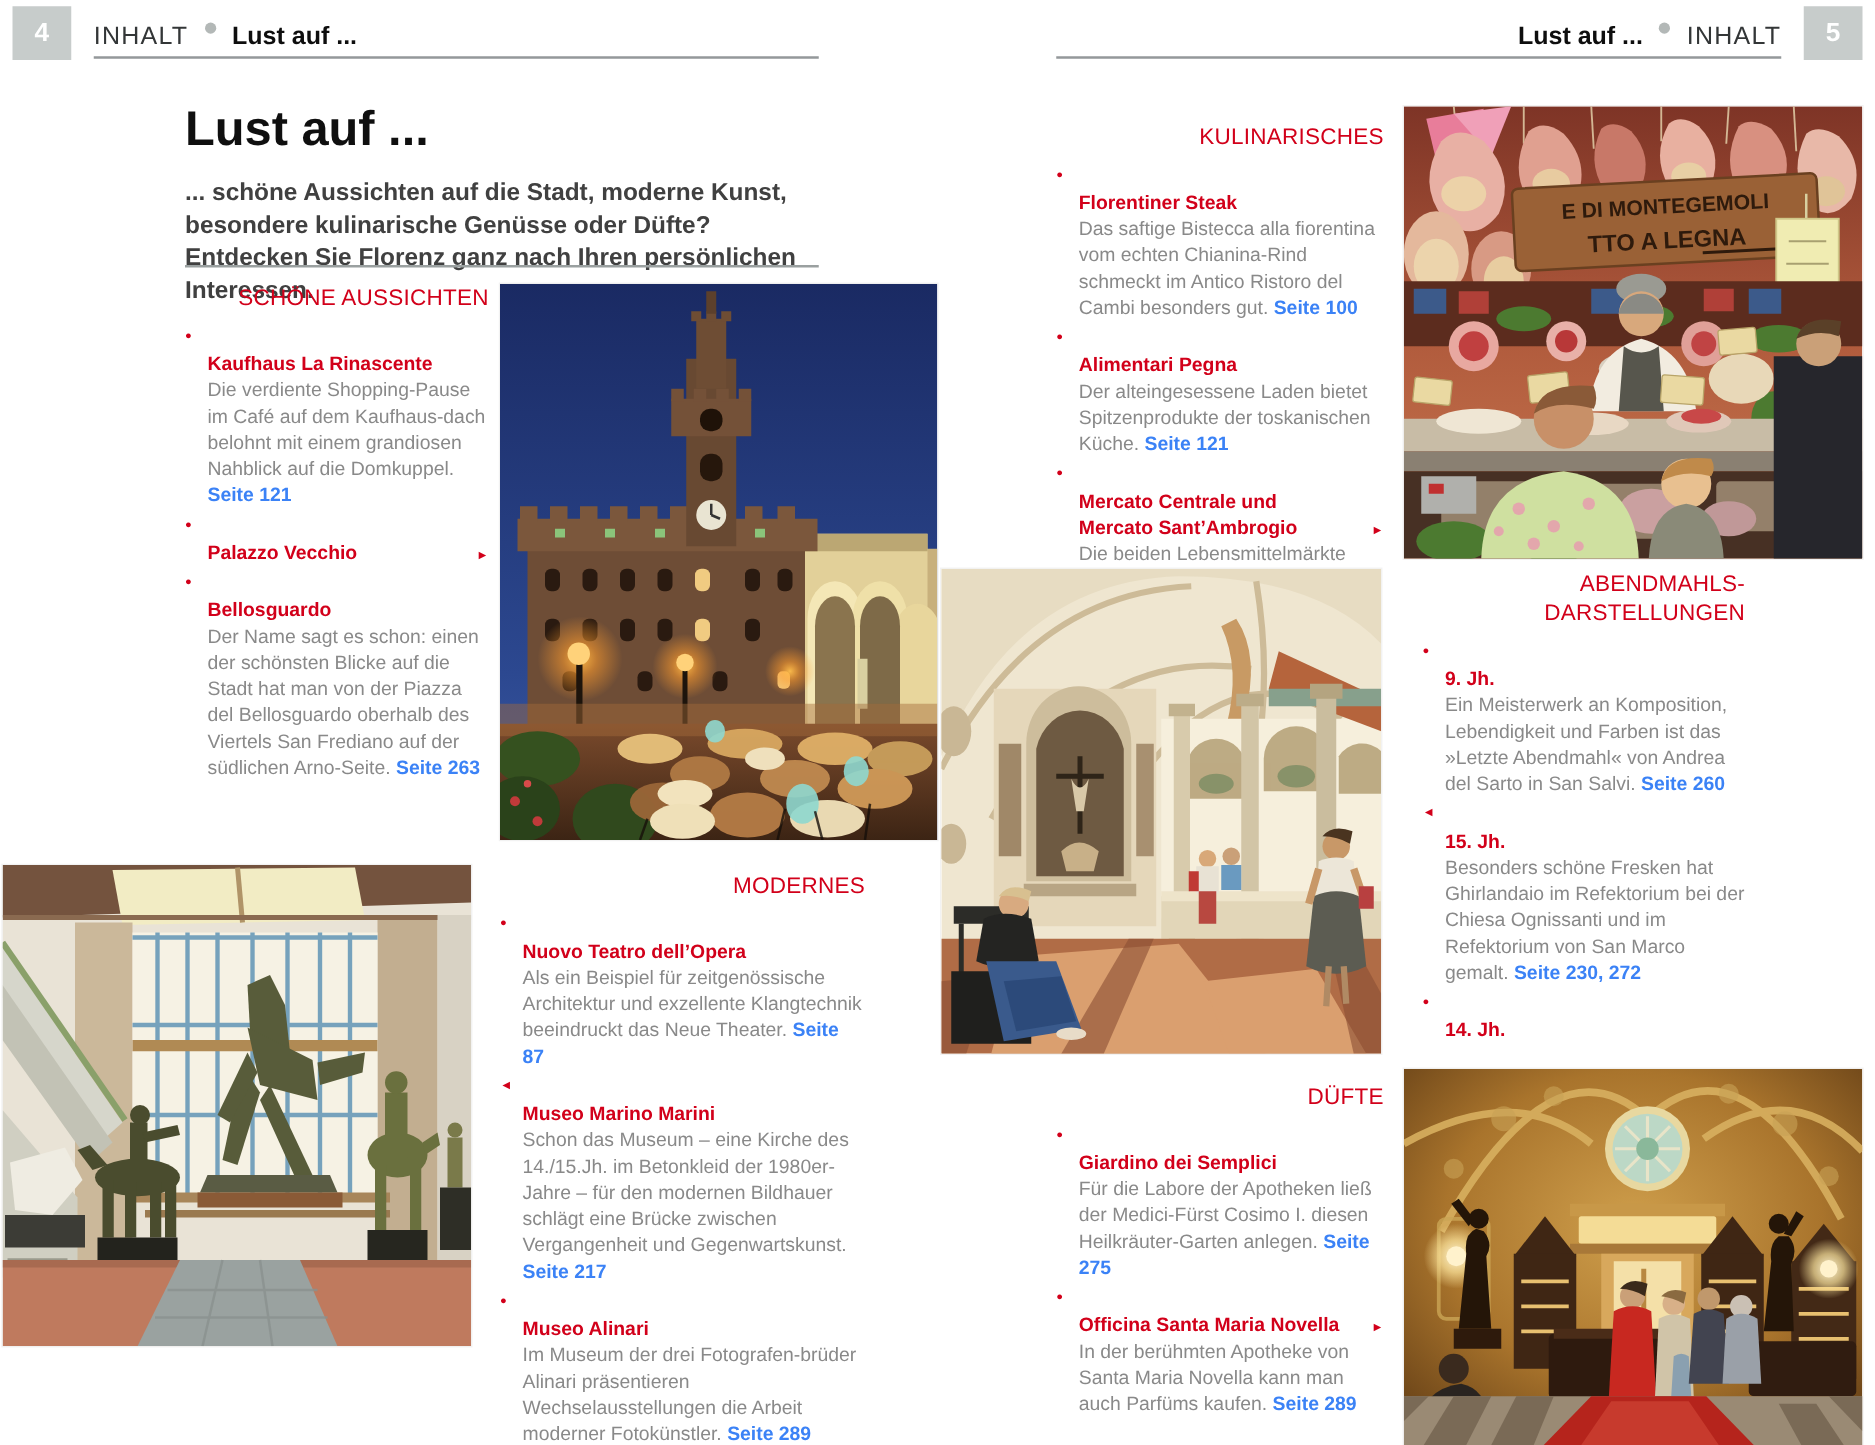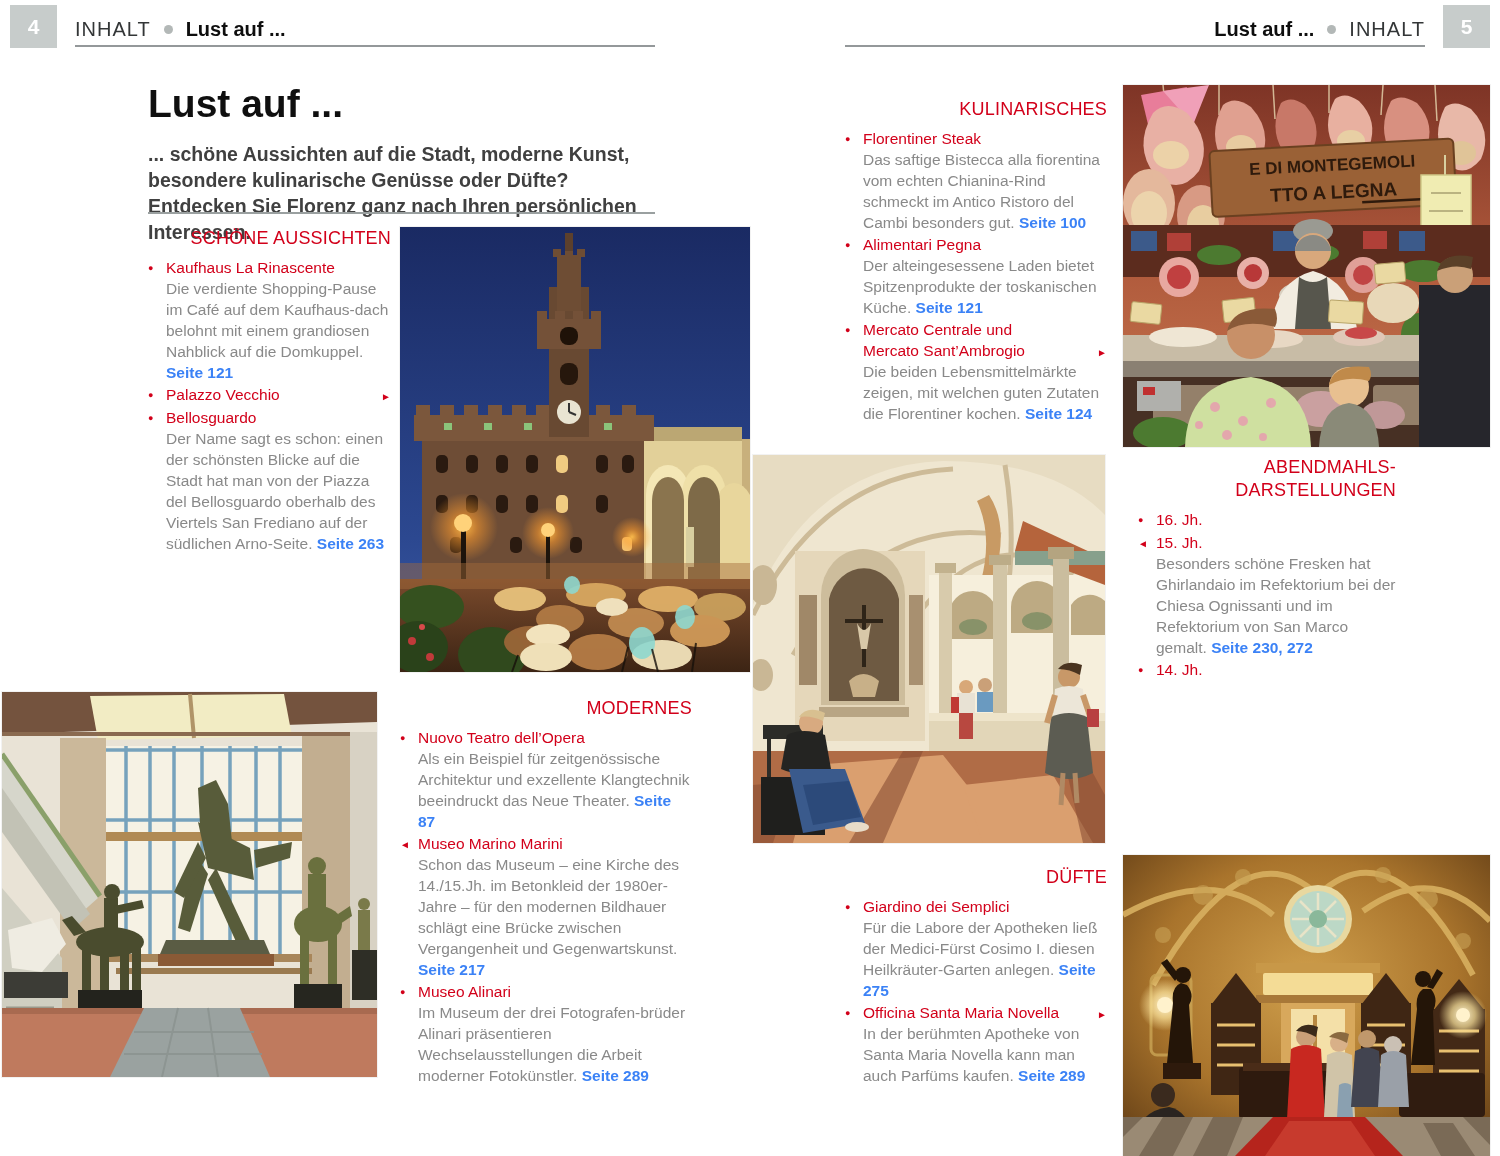--- a/index.html
+++ b/index.html
@@ -8,40 +8,40 @@
     background:#ffffff;font-family:"Liberation Sans",sans-serif;
     -webkit-font-smoothing:antialiased;
   }
   .abs{position:absolute;}
   
   .tab{
     background:#c7cccb;color:#ffffff;font-weight:bold;font-size:21px;
     width:47px;height:43px;display:flex;align-items:center;justify-content:center;
   }
   
-  .hdr{font-size:20px;color:#333637;display:flex;align-items:center;gap:13px;}
+  .hdr{font-size:20px;color:#333637;display:flex;gap:13px;}
   .hdr .plain{letter-spacing:1px;}
   .hdr .bold{font-weight:bold;color:#0e0e0e;}
   .sepdot{width:9px;height:9px;border-radius:50%;background:#b3b8b7;display:inline-block;}
   .rule{background:#94989a;height:2px;}
   .rule.thin{height:1.5px;background:#9aa0a0;}
   .pgtitle{font-size:39px;font-weight:bold;color:#0f0f0f;line-height:1;}
   .intro{font-size:19.5px;font-weight:bold;color:#404040;line-height:26px;}
   
   .sec h2{
     font-size:18px;font-weight:normal;margin:0 0 7px 0;color:#d2001a;letter-spacing:.2px;line-height:23px;text-align:right;
   }
   .item{display:flex;margin-bottom:1px;}
   .marker{
     width:18px;flex:none;color:#d2001a;font-size:9px;line-height:21px;padding-top:1px;
   }
   .ib{flex:1;min-width:0;}
   .ihead{
-    position:relative;font-weight:normal;color:#d2001a;font-size:15.5px;line-height:21px;
-    padding-right:15px;white-space:pre-line;
+    position:relative;font-weight:bold;color:#d2001a;font-size:15.5px;line-height:21px;
+    padding-right:15px;white-space:pre-line;margin-top:24px;
   }
   .arr{
     position:absolute;right:0;bottom:3px;font-size:10px;color:#d2001a;line-height:10px;
   }
   .itext{font-size:15.5px;line-height:21px;color:#898989;}
   .itext b{color:#3b82f6;}
   .photo{position:absolute;overflow:hidden;box-shadow:0 0 0 1px rgba(0,0,0,.05);}
   .photo svg{display:block;width:100%;height:100%;}
 </style>
 </head>
@@ -645,21 +645,22 @@
       </g>
 </svg>
 </div>
 
 <div class="abs sec" style="left:1138px;top:456px;width:258px;">
   <h2>ABENDMAHLS-DARSTELLUNGEN</h2>
 
   <div class="item">
     <span class="marker">●</span>
     <div class="ib">
-      <div class="ihead">16. Jh.</div>
+      <div class="ihead">9. Jh.</div>
+      <div class="itext"><span>Ein Meisterwerk an Komposition, Lebendigkeit und Farben ist das »Letzte Abendmahl« von Andrea del Sarto in San Salvi.</span> <b>Seite 260</b></div>
     </div>
   </div>
 
   <div class="item">
     <span class="marker" style="font-size:10px;">◄</span>
     <div class="ib">
       <div class="ihead">15. Jh.</div>
       <div class="itext"><span>Besonders schöne Fresken hat Ghirlandaio im Refektorium bei der Chiesa Ognissanti und im Refektorium von San Marco gemalt.</span> <b>Seite 230, 272</b></div>
     </div>
   </div>

